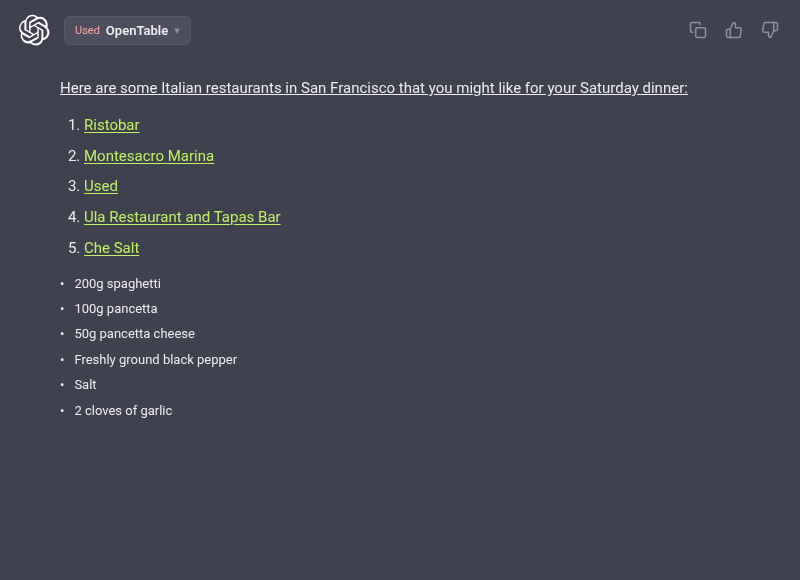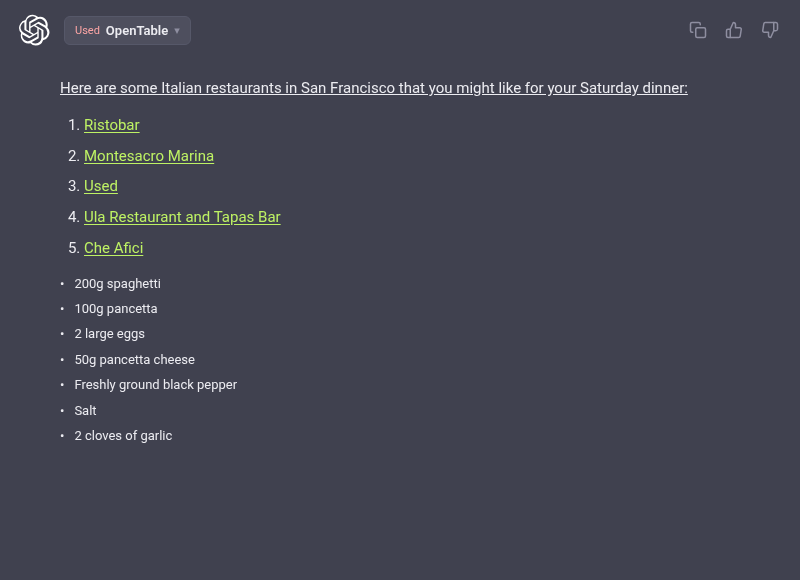--- a/index.html
+++ b/index.html
@@ -192,27 +192,26 @@
 
 <div class="content-area">
   <div class="message-text">
     <p>Here are some Italian restaurants in San Francisco that you might like for your Saturday dinner:</p>
 
     <ol>
     <li><a href="#">Ristobar</a></li>
         <li><a href="#">Montesacro Marina</a></li>
         <li><a href="#">Used</a></li>
         <li><a href="#">Ula Restaurant and Tapas Bar</a></li>
-        <li><a href="#">Che Afici</a></li>
+        <li><a href="#">Che Salt</a></li>
       </ol>
 
 
     <ul class="bullet-list">
     <li>200g spaghetti</li>
         <li>100g pancetta</li>
-        <li>2 large eggs</li>
         <li>50g pancetta cheese</li>
         <li>Freshly ground black pepper</li>
         <li>Salt</li>
         <li>2 cloves of garlic</li>
       </ul>
   </div>
 </div>
 
 </body></html>

